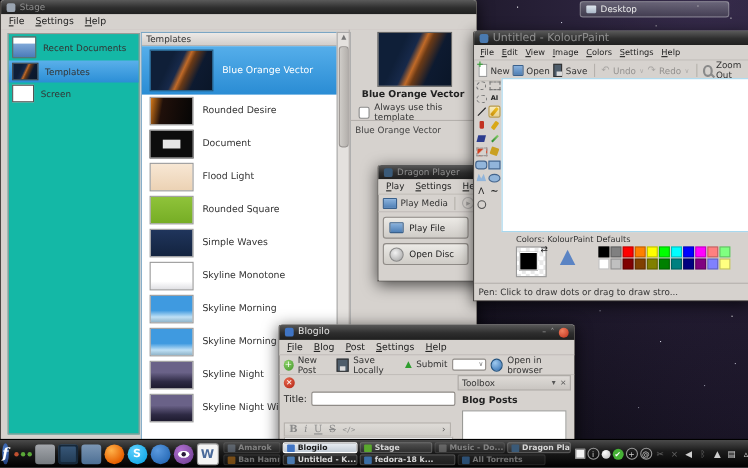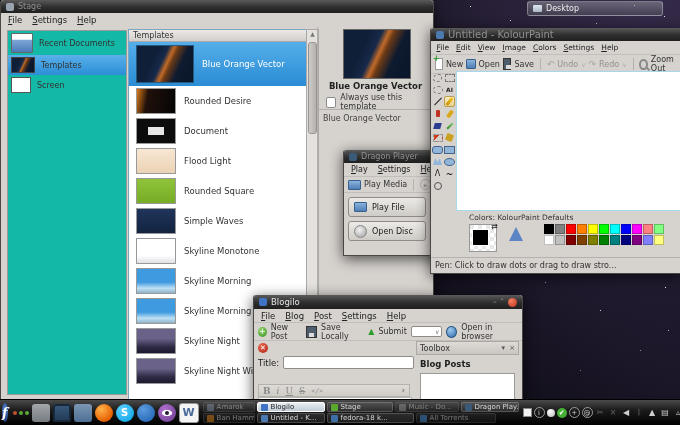--- a/index.html
+++ b/index.html
@@ -199,21 +199,21 @@
   .L-eye{border-radius:50%;background:radial-gradient(circle at 35% 30%,#b070d0,#6a3a8c);position:relative;}
   .L-eye::after{content:"";position:absolute;left:4px;top:6px;width:10px;height:6px;background:#fff;
     border-radius:50%;box-shadow:inset 0 0 0 4px #fff;}
   .L-eye::before{content:"";position:absolute;left:7px;top:7px;width:4px;height:4px;background:#2a1a3a;
     border-radius:50%;z-index:1;}
   .L-wr{background:#f4f4f4;color:#4a6a9a;font-size:11px;border:1px solid #999;}
   #tb-tasks{display:flex;flex-direction:column;gap:1px;justify-content:center;}
   .trowt{display:flex;gap:2px;}
   .task{height:10px;display:flex;align-items:center;gap:3px;padding:1px 3px;border-radius:2px;
     background:rgba(255,255,255,.10);border:1px solid rgba(255,255,255,.18);
-    font-size:7px;color:#d8d8d8;overflow:hidden;white-space:nowrap;box-sizing:border-box;}
+    font-size:7px;color:#d8d8d8;overflow:hidden;white-space:nowrap;box-sizing:border-box;font-weight:bold;}
   .task .tic{width:7px;height:7px;border-radius:1px;flex:0 0 auto;}
   .task.active{background:linear-gradient(#e8edf2,#c2ccd6);color:#1a1a1a;border-color:#fff;}
   .task.dimmed{opacity:.5;}
   #tb-r1 .task:nth-child(1){width:52px;} #tb-r1 .task:nth-child(2){width:68px;}
   #tb-r1 .task:nth-child(3){width:66px;} #tb-r1 .task:nth-child(4){width:64px;}
   #tb-r1 .task:nth-child(5){width:58px;}
   #tb-r2 .task:nth-child(1){width:52px;} #tb-r2 .task:nth-child(2){width:68px;}
   #tb-r2 .task:nth-child(3){width:87px;} #tb-r2 .task:nth-child(4){width:80px;}
   #tb-tray{display:flex;align-items:center;gap:2px;margin-left:4px;}
   .tray{width:11px;height:11px;display:flex;align-items:center;justify-content:center;

